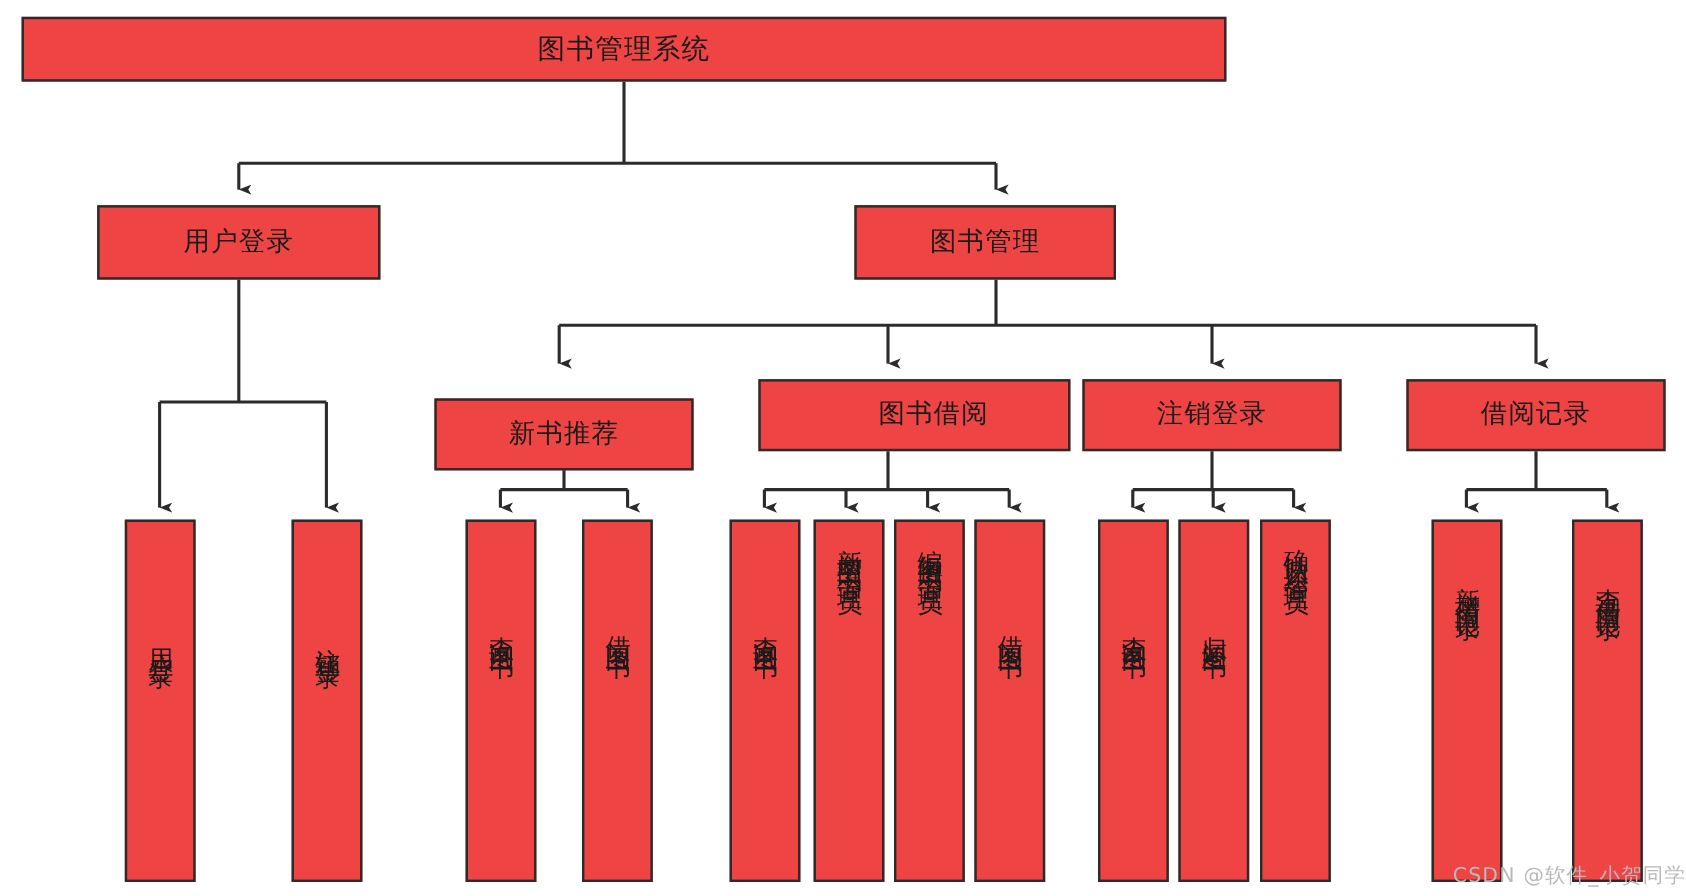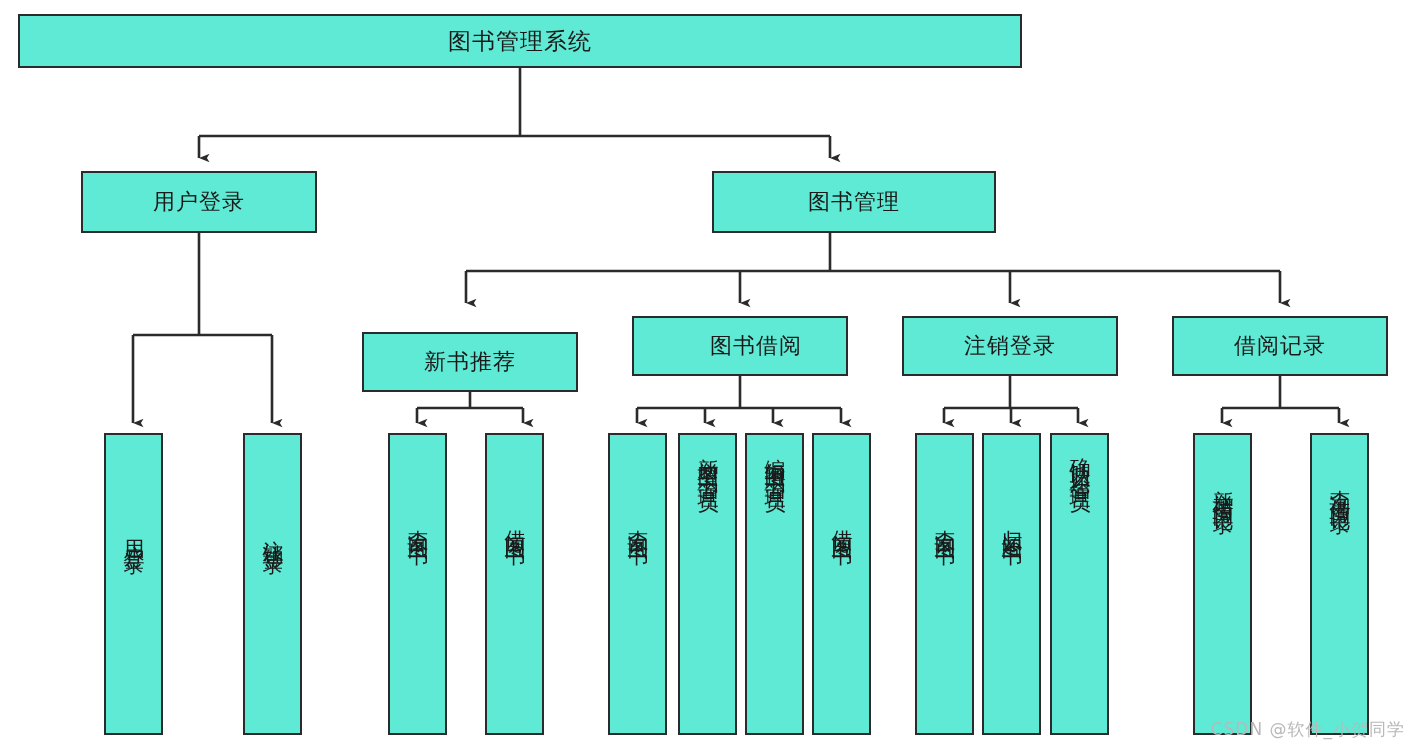--- a/index.html
+++ b/index.html
@@ -9,21 +9,21 @@
     background:#ffffff;
     font-family:"DejaVu Sans","Liberation Sans",sans-serif;
     overflow:hidden;
   }
   #canvas{position:relative;width:1405px;height:747px;}
   svg#wires{position:absolute;left:0;top:0;width:1405px;height:747px;}
 
   .node{
     position:absolute;
     box-sizing:border-box;
-    background:#5eead4;
+    background:#ef4444;
     border:2.5px solid #2b2b2b;
     display:flex;
     align-items:center;
     justify-content:center;
     color:#1a1a1a;
   }
   .node .lbl{
     font-size:22px;
     line-height:1.25;
     letter-spacing:1px;
@@ -114,28 +114,28 @@
     </g>
   </svg>
 
   <div class="node root" style="left:18px;top:14px;width:1004px;height:54px;">
     <span class="lbl">图书管理系统</span>
   </div>
 
   <div class="node lvl2" style="left:81px;top:171px;width:236px;height:62px;">
     <span class="lbl">用户登录</span>
   </div>
-  <div class="node lvl2" style="left:712px;top:171px;width:284px;height:62px;">
+  <div class="node lvl2" style="left:712px;top:171px;width:218px;height:62px;">
     <span class="lbl">图书管理</span>
   </div>
 
   <div class="node lvl3" style="left:362px;top:332px;width:216px;height:60px;">
     <span class="lbl">新书推荐</span>
   </div>
-  <div class="node lvl3" style="left:632px;top:316px;width:216px;height:60px;padding-left:32px;">
+  <div class="node lvl3" style="left:632px;top:316px;width:260px;height:60px;padding-left:32px;">
     <span class="lbl">图书借阅</span>
   </div>
   <div class="node lvl3" style="left:902px;top:316px;width:216px;height:60px;">
     <span class="lbl">注销登录</span>
   </div>
   <div class="node lvl3" style="left:1172px;top:316px;width:216px;height:60px;">
     <span class="lbl">借阅记录</span>
   </div>
 
   <div class="node leaf" style="left:104px;top:433px;width:59px;height:302px;padding-top:88px;">

